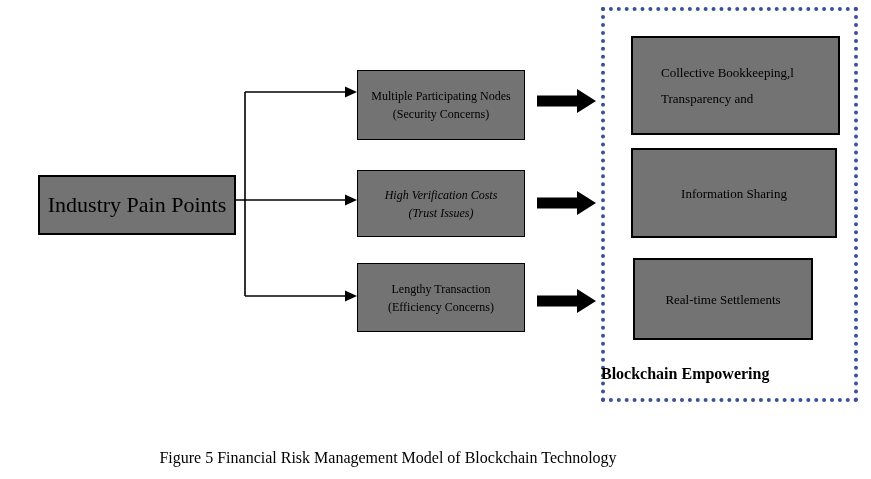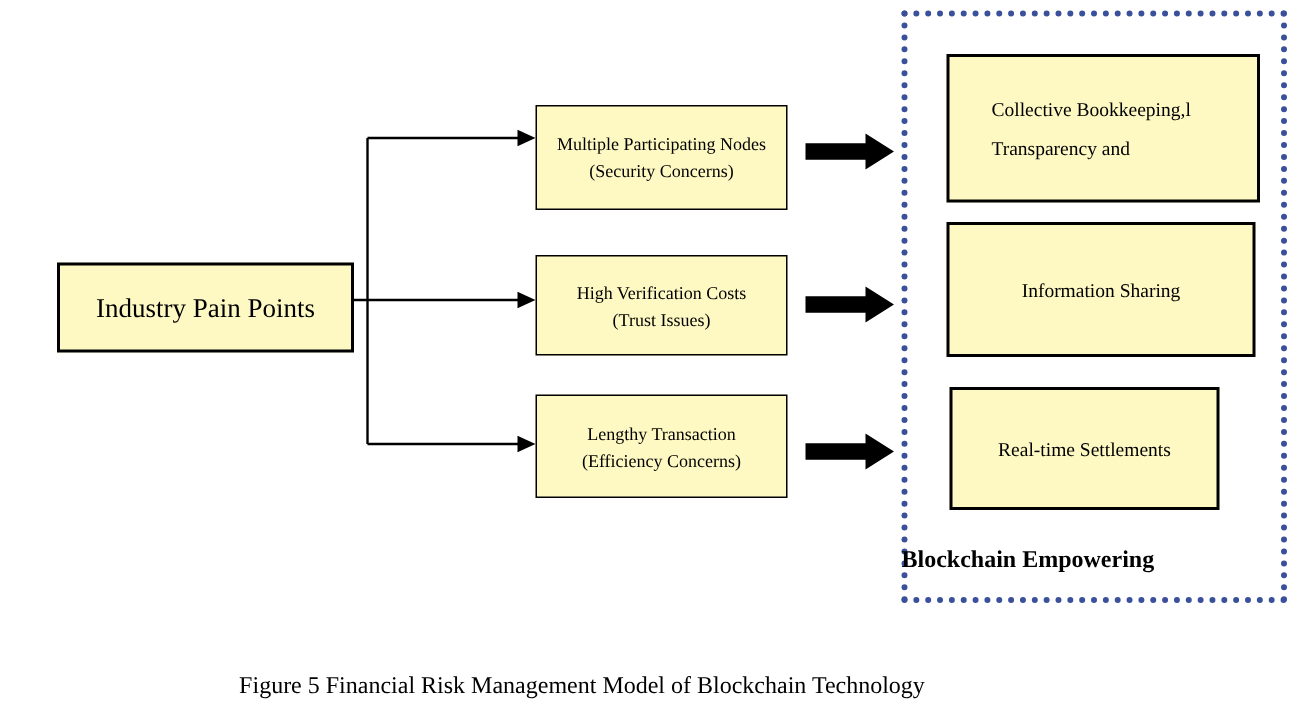--- a/index.html
+++ b/index.html
@@ -11,42 +11,42 @@
   .canvas {
     position: relative;
     width: 871px;
     height: 479px;
     background: #ffffff;
     overflow: hidden;
     color: #000000;
   }
   .box {
     position: absolute;
-    background: #fef9c3;
+    background: #737373;
     border: 1.5px solid #000000;
     display: flex;
     flex-direction: column;
     align-items: center;
     justify-content: center;
     text-align: center;
     box-sizing: border-box;
   }
   .left-box {
     left: 38px; top: 175px; width: 198px; height: 60px;
     border-width: 2px;
-    font-size: 18px;
+    font-size: 22px;
   }
   .mid-box {
     left: 357px; width: 168px;
     font-size: 12px;
     gap: 6px;
     line-height: 1;
   }
   .mid-box-1 { top: 70px;  height: 70px; }
-  .mid-box-2 { top: 170px; height: 67px; }
+  .mid-box-2 { top: 170px; height: 67px; font-style: italic; }
   .mid-box-3 { top: 263px; height: 69px; }
   .dotted-container {
     position: absolute;
     left: 601px; top: 7px; width: 257px; height: 395px;
     border: 4px dotted #3a509b;
     box-sizing: border-box;
   }
   .right-box {
     border-width: 2px;
     font-size: 13px;

